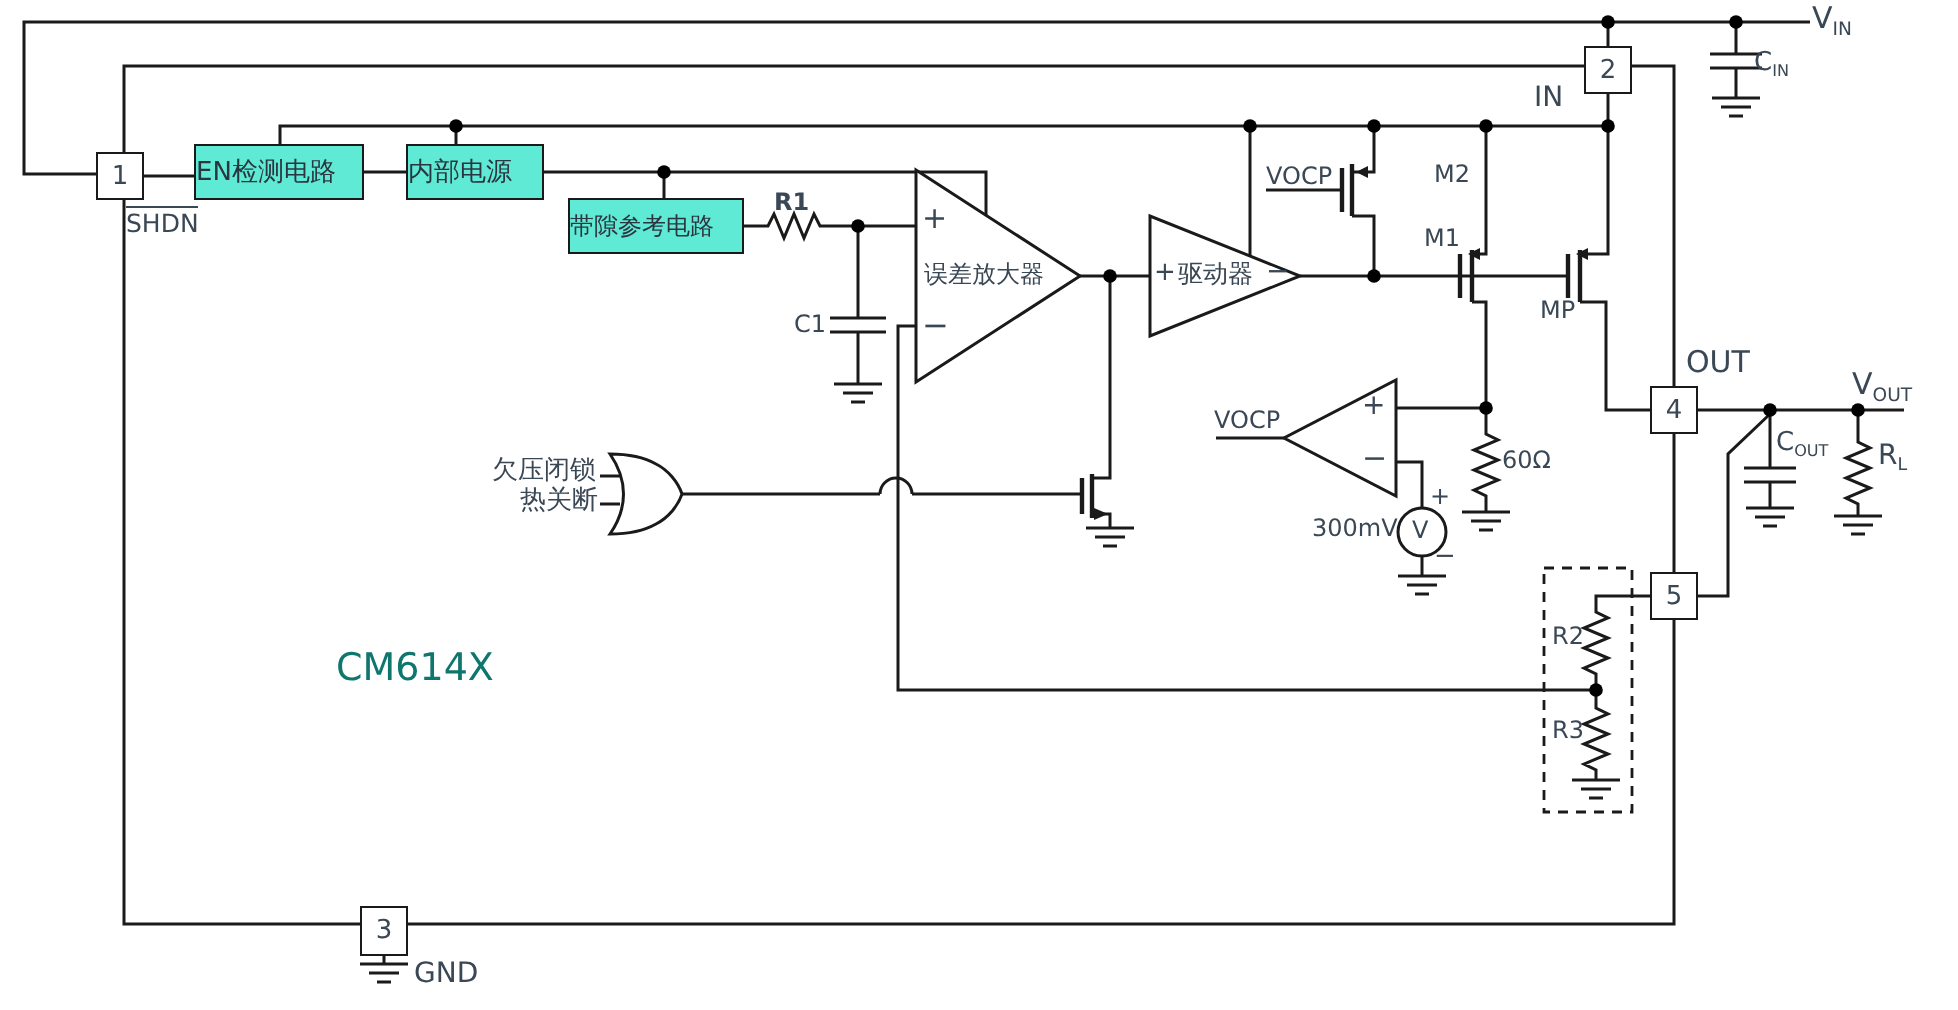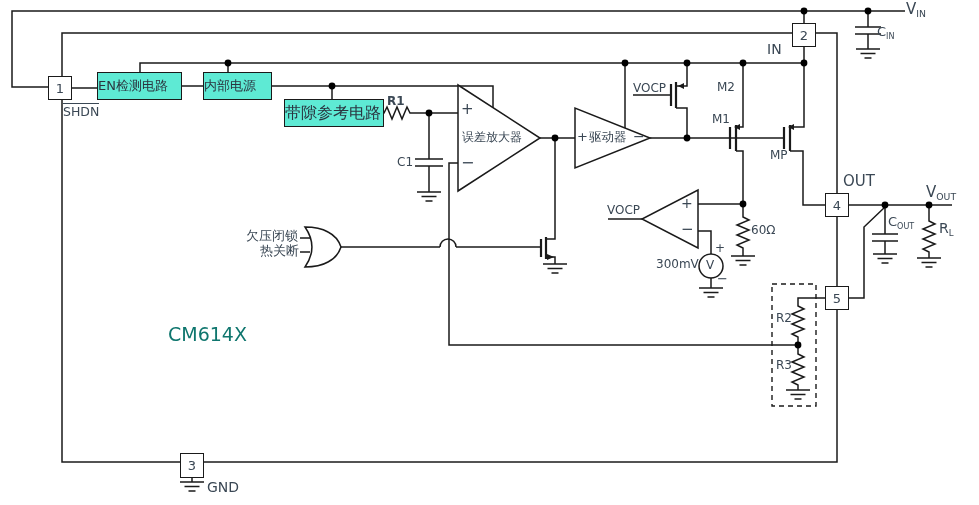--- a/index.html
+++ b/index.html
@@ -181,21 +181,21 @@
 <div class="pinbox" style="left:825px;top:286px;width:24px;height:24px;">
       <span>5</span>
     </div>
 
 <div class="blockbox" style="left:97px;top:72px;width:85px;height:28px;">
       <span>EN检测电路</span>
     </div>
 <div class="blockbox" style="left:203px;top:72px;width:69px;height:28px;">
       <span>内部电源</span>
     </div>
-<div class="blockbox" style="left:284px;top:99px;width:100px;height:28px;font-size:16px;">
+<div class="blockbox" style="left:284px;top:99px;width:88px;height:28px;font-size:12px;">
       <span>带隙参考电路</span>
     </div>
 
 <span class="lbl overline" style="left:63px;top:103px;font-size:12.5px;">SHDN</span>
 <span class="lbl" style="left:767px;top:42px;font-size:14px;">IN</span>
 <span class="lbl" style="left:207px;top:439px;font-size:14px;margin-top:41px;">GND</span>
 <span class="lbl" style="left:843px;top:174px;font-size:15px;">OUT</span>
 
 <span class="lbl" style="left:168px;top:325px;font-size:19px;color:#0f766e;">CM614X</span>
 

